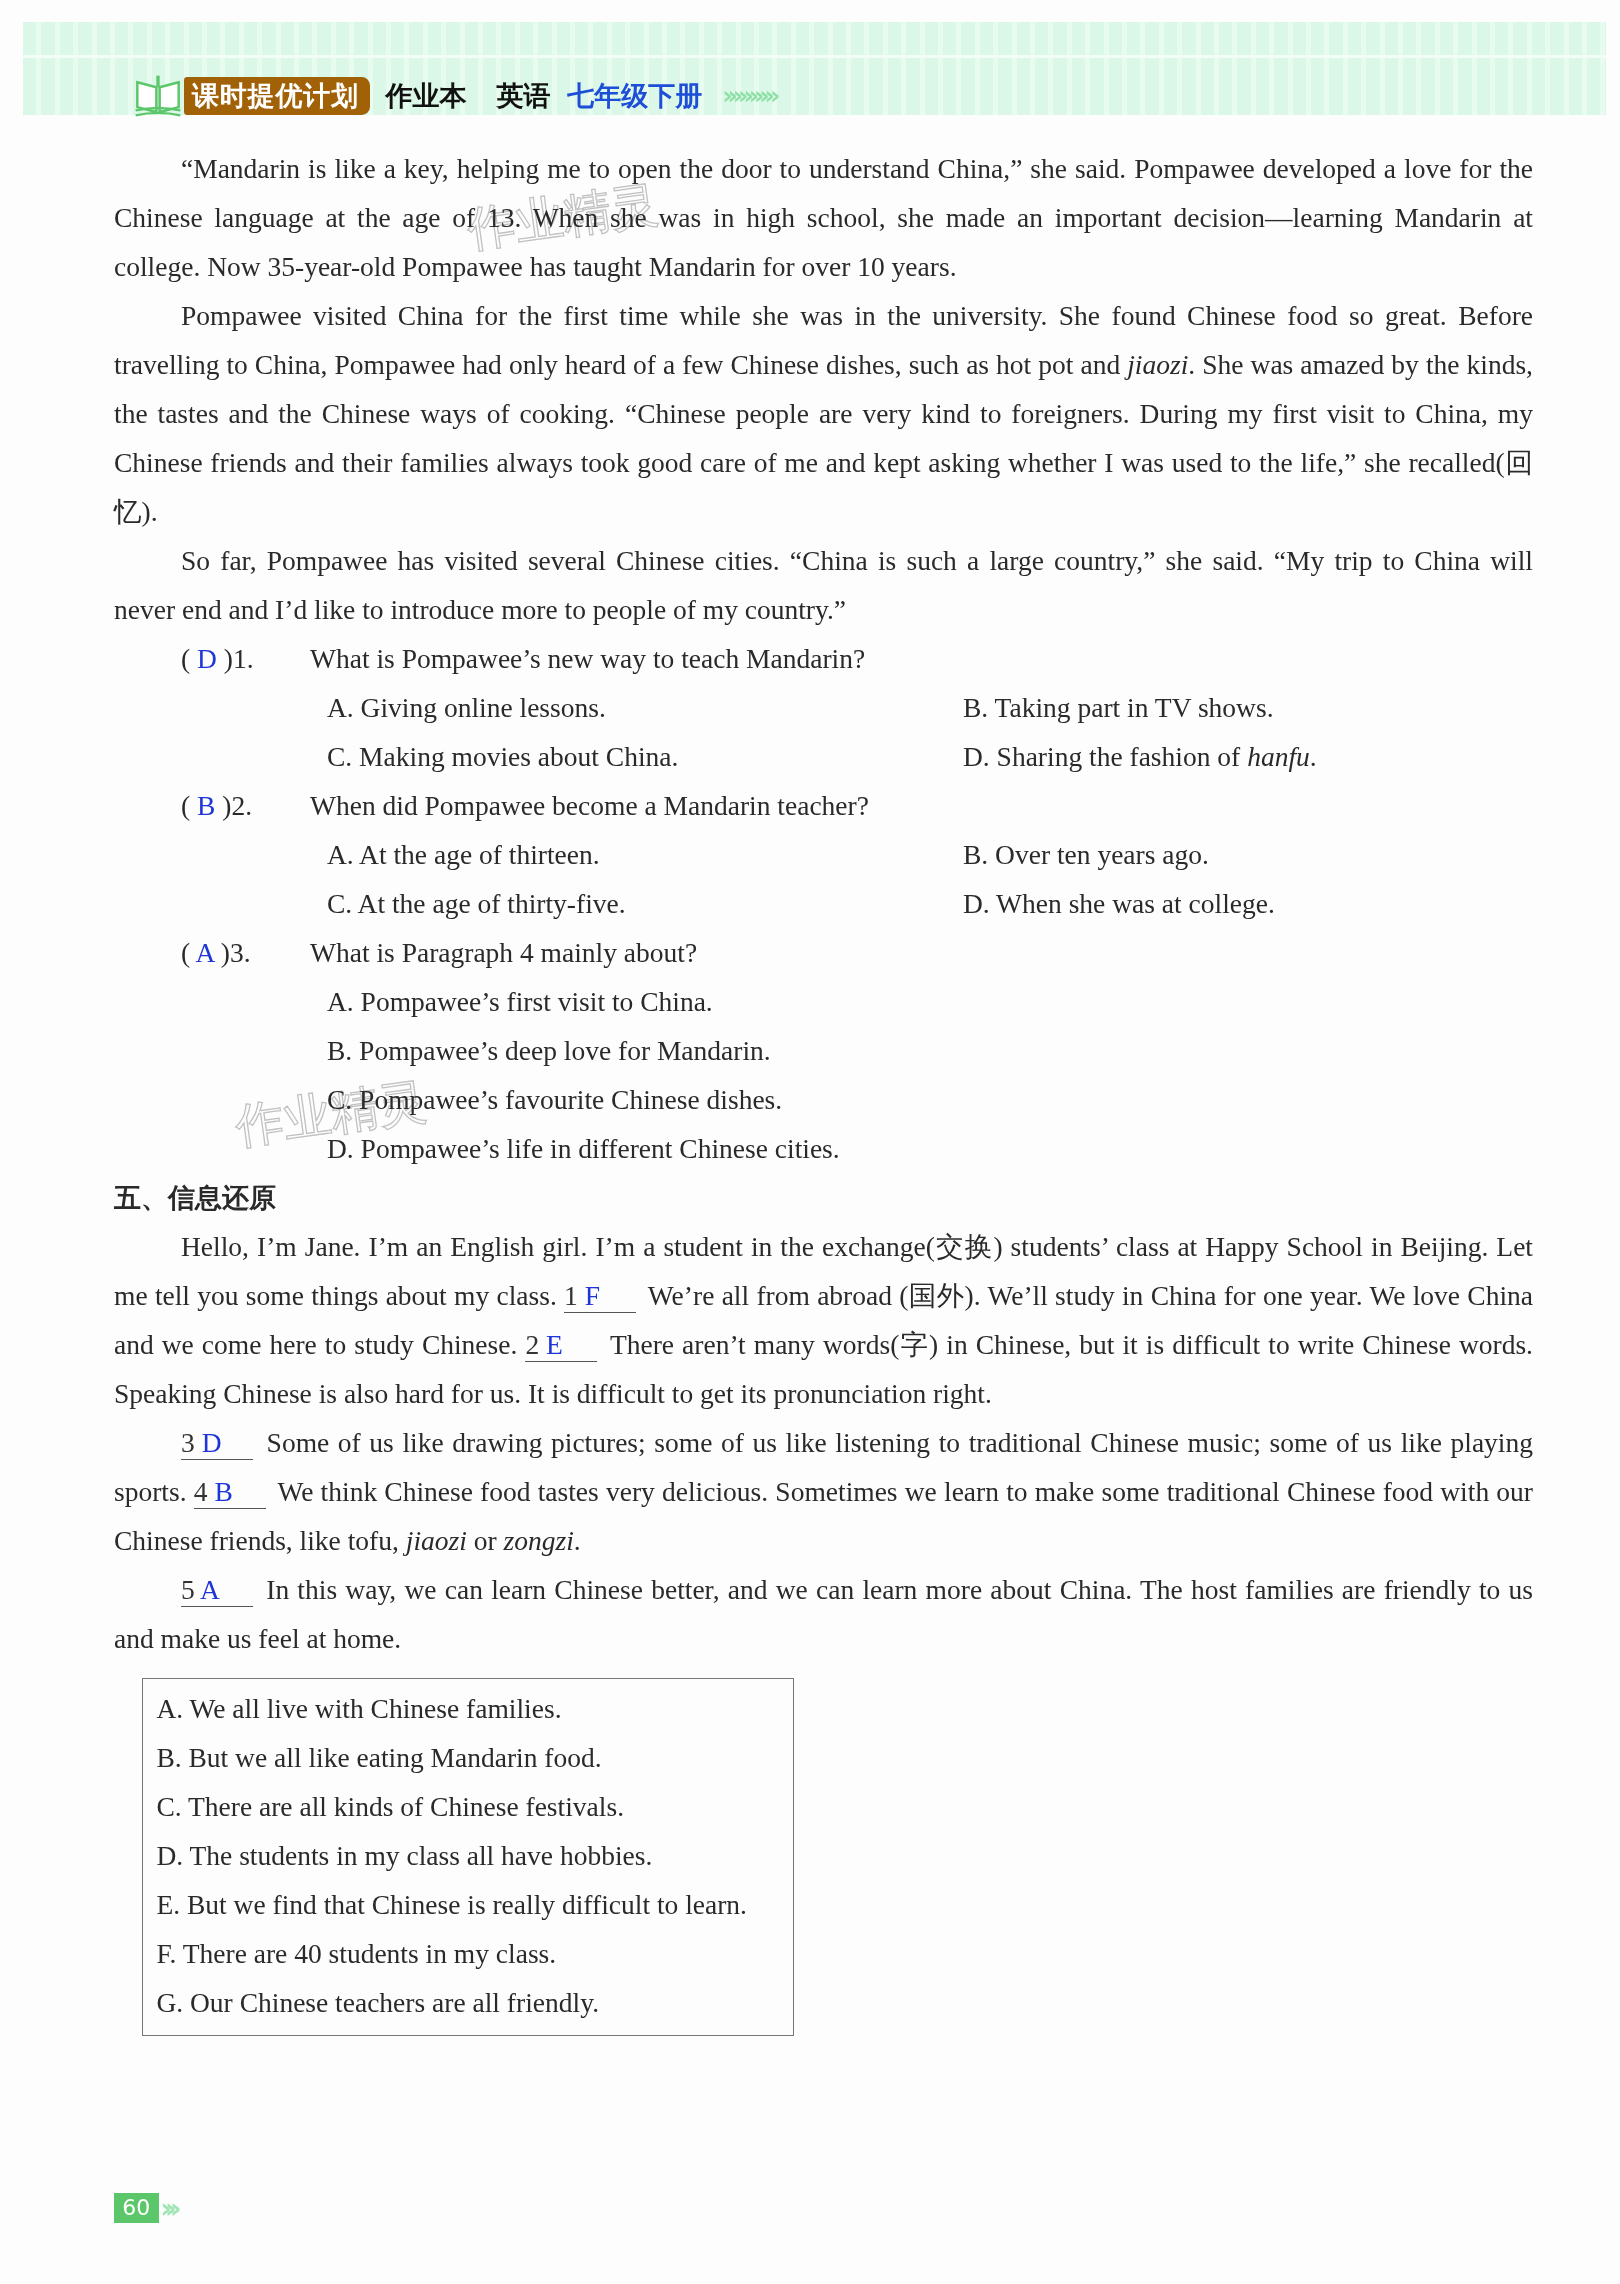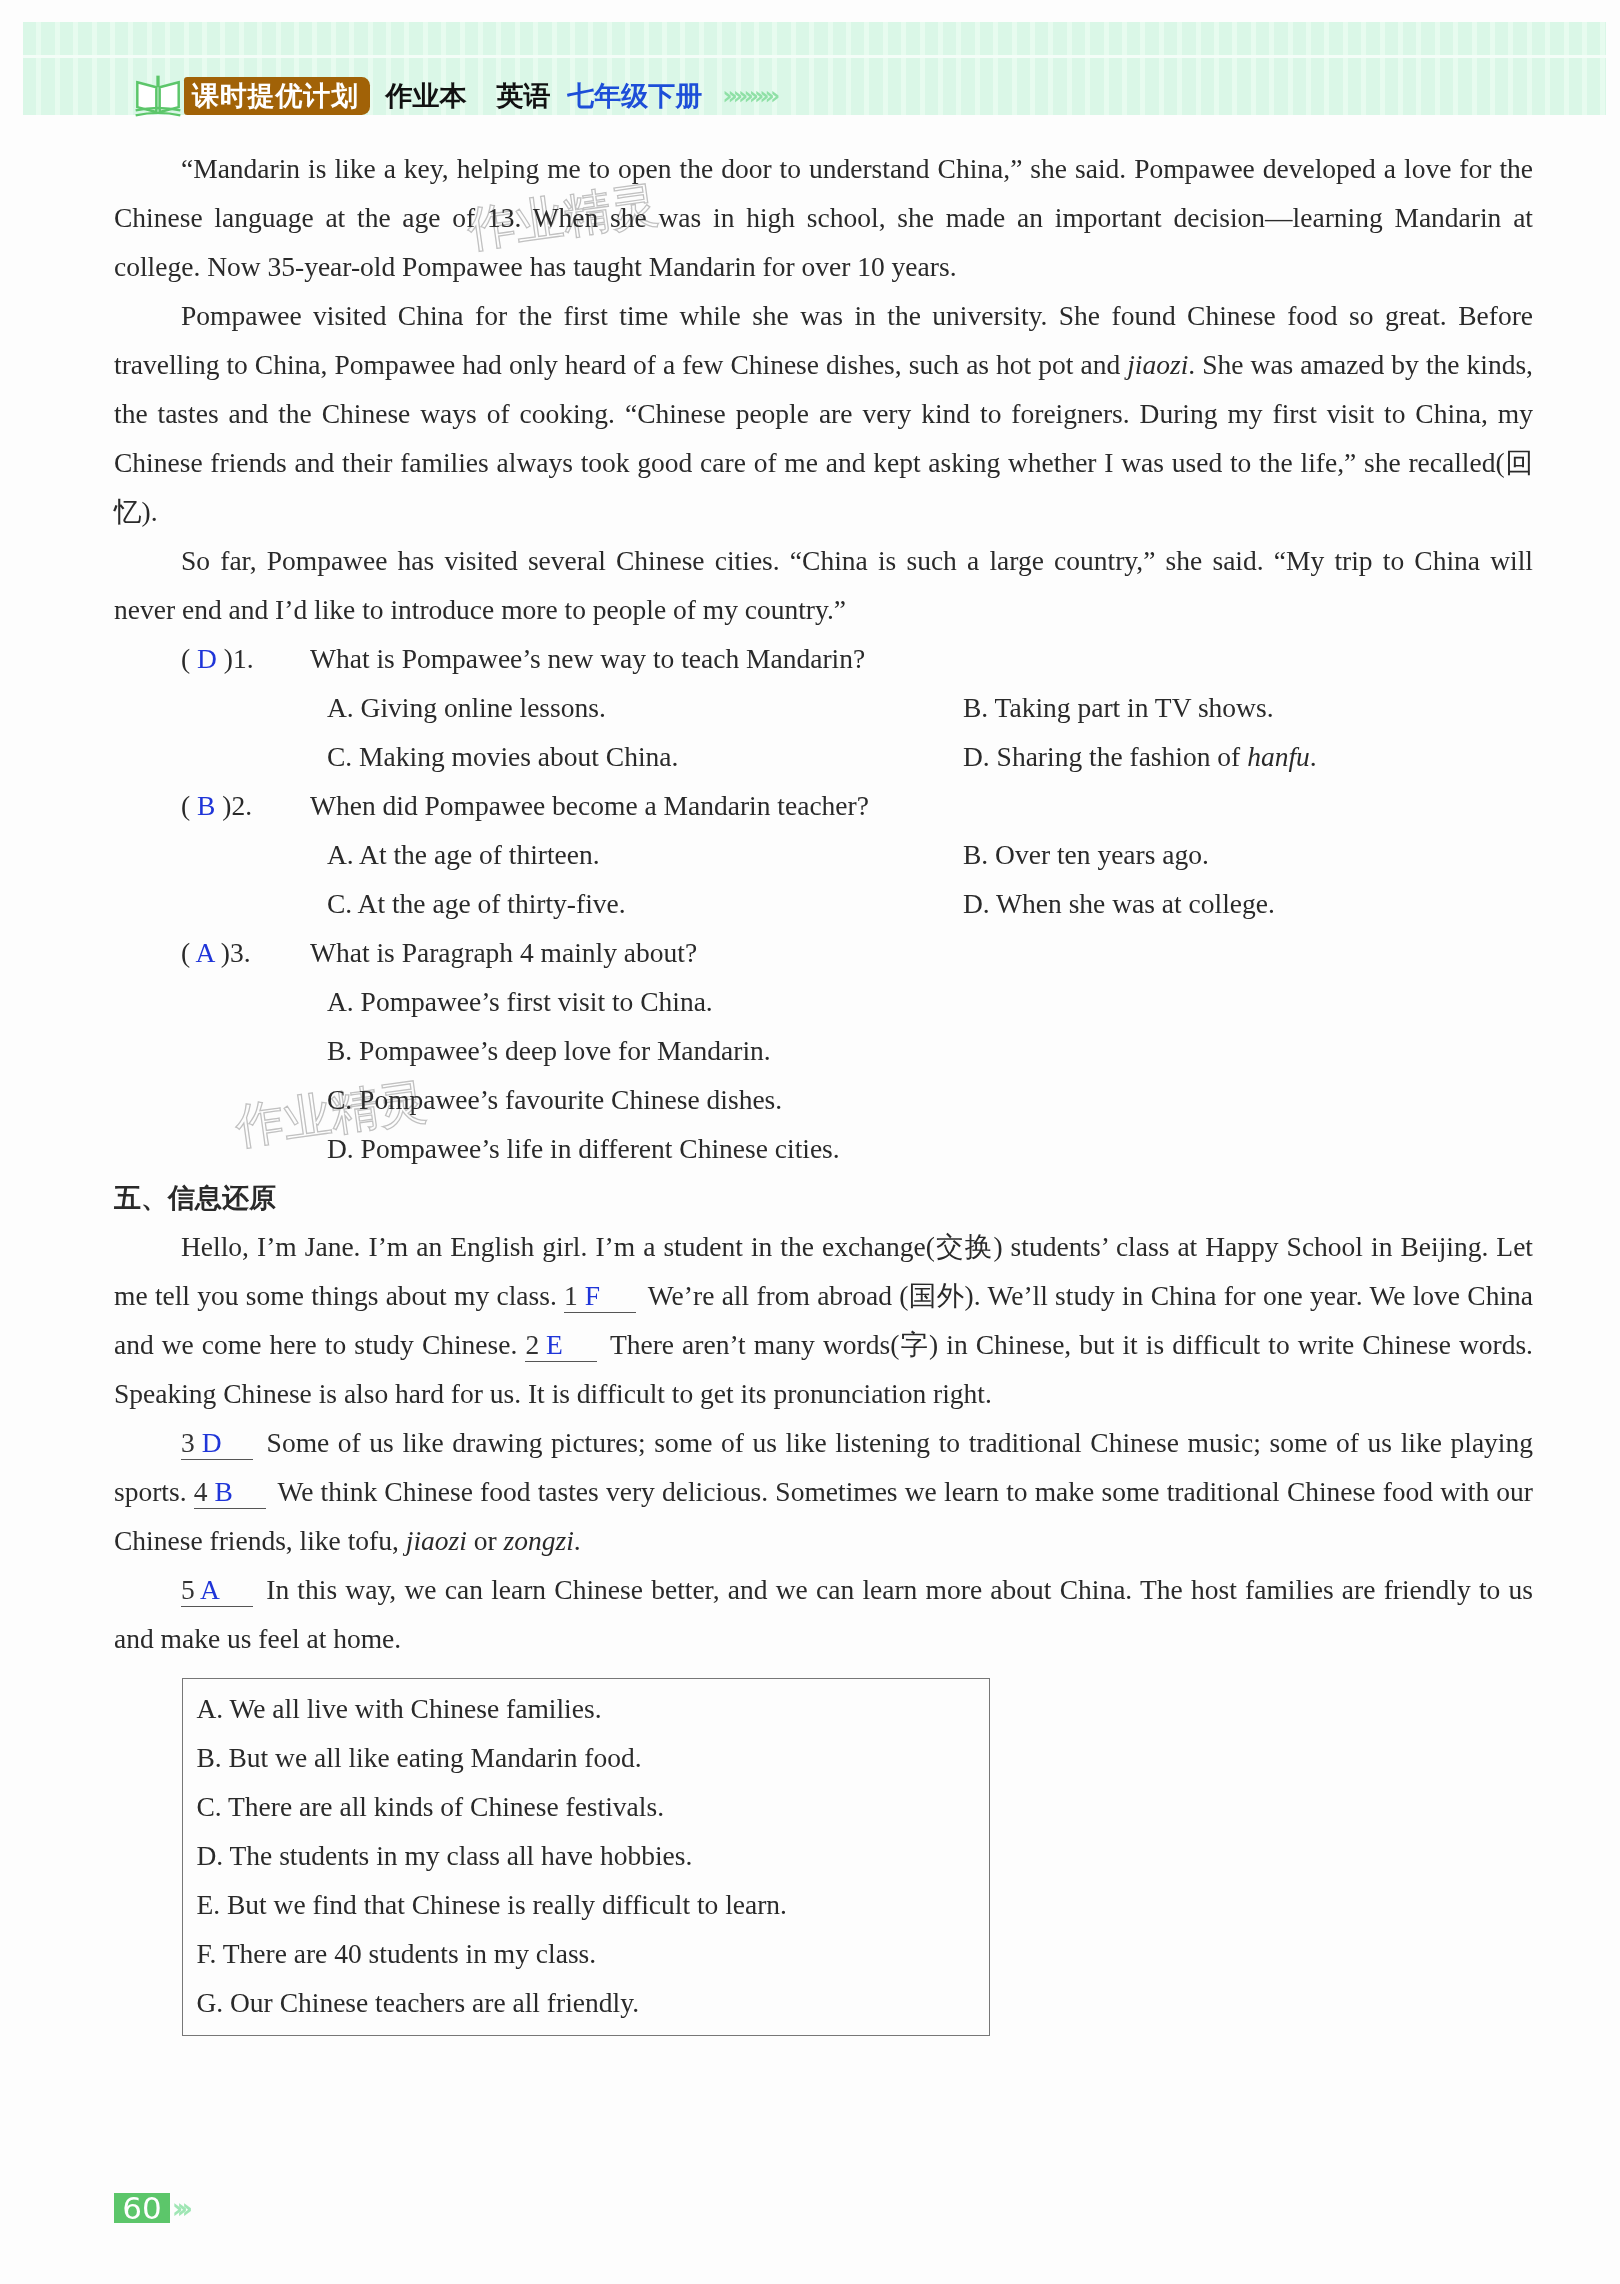--- a/index.html
+++ b/index.html
@@ -34,33 +34,33 @@
   .q-paren { width: 129px; white-space: pre; }
   .opt-row { display: flex; padding-left: 213px; }
   .opt-col { width: 636px; }
   .opt-single { padding-left: 213px; }
   .section-title { font-family: "DejaVu Sans", sans-serif; font-weight: bold; font-size: 27px; }
   .blank {
     display: inline-block; border-bottom: 1.7px solid #555; min-width: 72px; text-align: left; line-height: 33px; margin-right: 5px; text-indent: 0;
   }
   .blank .num { color: #333; }
   .options-box {
-    margin-left: 68px; margin-top: 15px; width: 808px; border: 1.7px solid #777; padding: 5px 11.7px 8.3px 13.4px; box-sizing: border-box;
+    margin-left: 28px; margin-top: 15px; width: 652px; border: 1.7px solid #777; padding: 5px 11.7px 8.3px 13.4px; box-sizing: border-box;
   }
   .options-box div { line-height: 49px; font-size: 27.5px; }
   i { font-style: italic; }
   .watermark {
     position: absolute; font-family: "DejaVu Sans", sans-serif; font-size: 48px; color: transparent;
     -webkit-text-stroke: 1.3px #9a9a9a; transform: rotate(-8deg); opacity: 0.6;
   }
   .page-num {
     position: absolute; left: 114px; top: 2193px; height: 30px; display: flex; align-items: center;
   }
   .page-num .box {
-    background: #5cc66a; color: #fff; font-family: "DejaVu Sans", sans-serif; font-size: 31px; padding: 0 8.3px; height: 30px; line-height: 30px;
+    background: #5cc66a; color: #fff; font-family: "DejaVu Sans", sans-serif; font-size: 22px; padding: 0 8.3px; height: 30px; line-height: 30px;
   }
   .page-num .chev { color: #9fe6b4; font-size: 28px; font-family: "DejaVu Sans", sans-serif; font-weight: bold; letter-spacing: -6.7px; margin-left: 1.7px; }
 </style>
 </head>
 <body>
 
 <div class="header-band"></div>
 <div class="header-row">
   <span class="book-icon">
     <svg width="48" height="47" viewBox="0 0 58 56">

